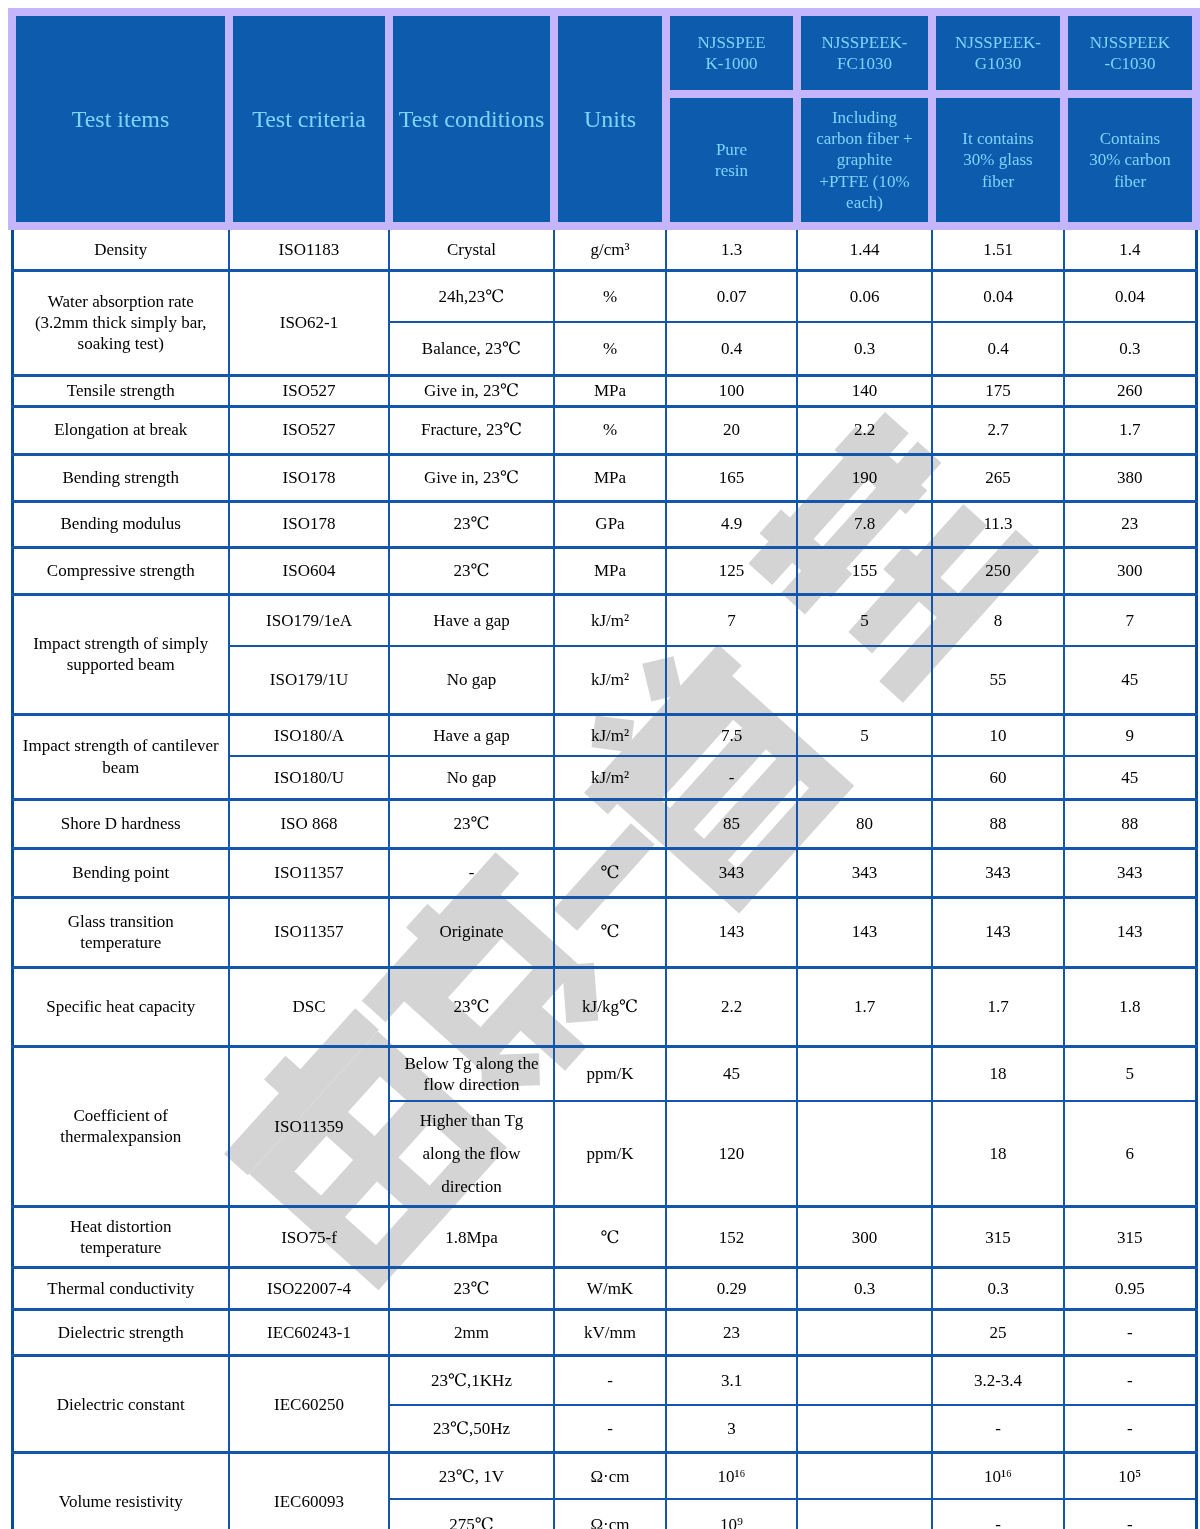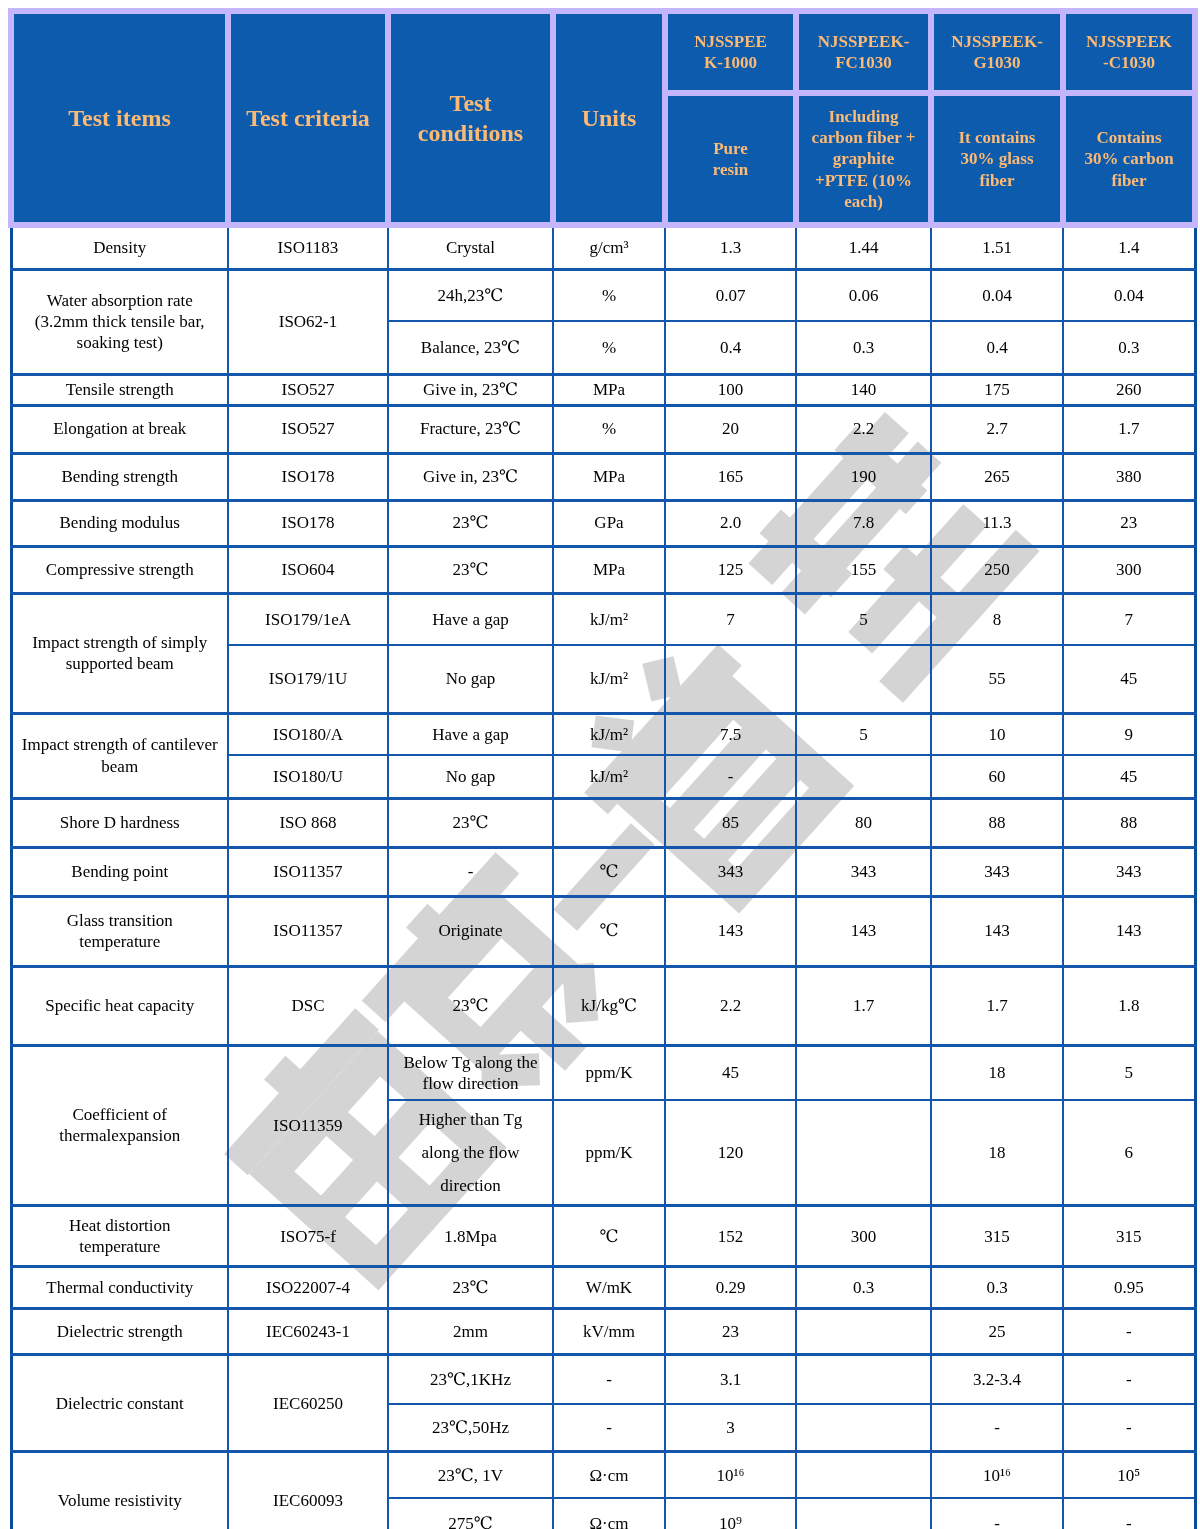--- a/index.html
+++ b/index.html
@@ -11,22 +11,22 @@
   .tbl-wrap{position:absolute;left:8px;top:8px;z-index:2;}
   table{
     border-collapse:collapse;table-layout:fixed;width:1184px;
     border:3px solid #0a4c9c;
   }
   th,td{
     text-align:center;vertical-align:middle;white-space:pre-line;
     padding:2px 4px;overflow:hidden;line-height:1.25;
   }
   th{
-    background:#0d5bad;color:#fdba74;border:6px solid #c4b5fd;
-    font-weight:bold;font-size:17px;
+    background:#0d5bad;color:#7dd3fc;border:8px solid #c4b5fd;
+    font-weight:normal;font-size:17px;
   }
   th.col-label{font-size:24px;}
   td{
     border:2px solid #1356ab;font-size:17px;color:#000000;background:transparent;
   }
   tr.g td{border-top-width:3px;}
   td.lh2{line-height:1.95;margin-top:10px;}
 </style>
 </head>
 <body>
@@ -124,21 +124,21 @@
     <td>Crystal</td>
     <td>g/cm³</td>
     <td>1.3</td>
     <td>1.44</td>
     <td>1.51</td>
     <td>1.4</td>
   </tr>
 
   <tr class="g" style="height:52px">
     <td rowspan="2">Water absorption rate
-(3.2mm thick tensile bar,
+(3.2mm thick simply bar,
 soaking test)</td>
     <td rowspan="2">ISO62-1</td>
     <td>24h,23℃</td>
     <td>%</td>
     <td>0.07</td>
     <td>0.06</td>
     <td>0.04</td>
     <td>0.04</td>
   </tr>
   <tr style="height:53px">
@@ -181,21 +181,21 @@
     <td>190</td>
     <td>265</td>
     <td>380</td>
   </tr>
 
   <tr class="g" style="height:46px">
     <td>Bending modulus</td>
     <td>ISO178</td>
     <td>23℃</td>
     <td>GPa</td>
-    <td>2.0</td>
+    <td>4.9</td>
     <td>7.8</td>
     <td>11.3</td>
     <td>23</td>
   </tr>
 
   <tr class="g" style="height:47px">
     <td>Compressive strength</td>
     <td>ISO604</td>
     <td>23℃</td>
     <td>MPa</td>

